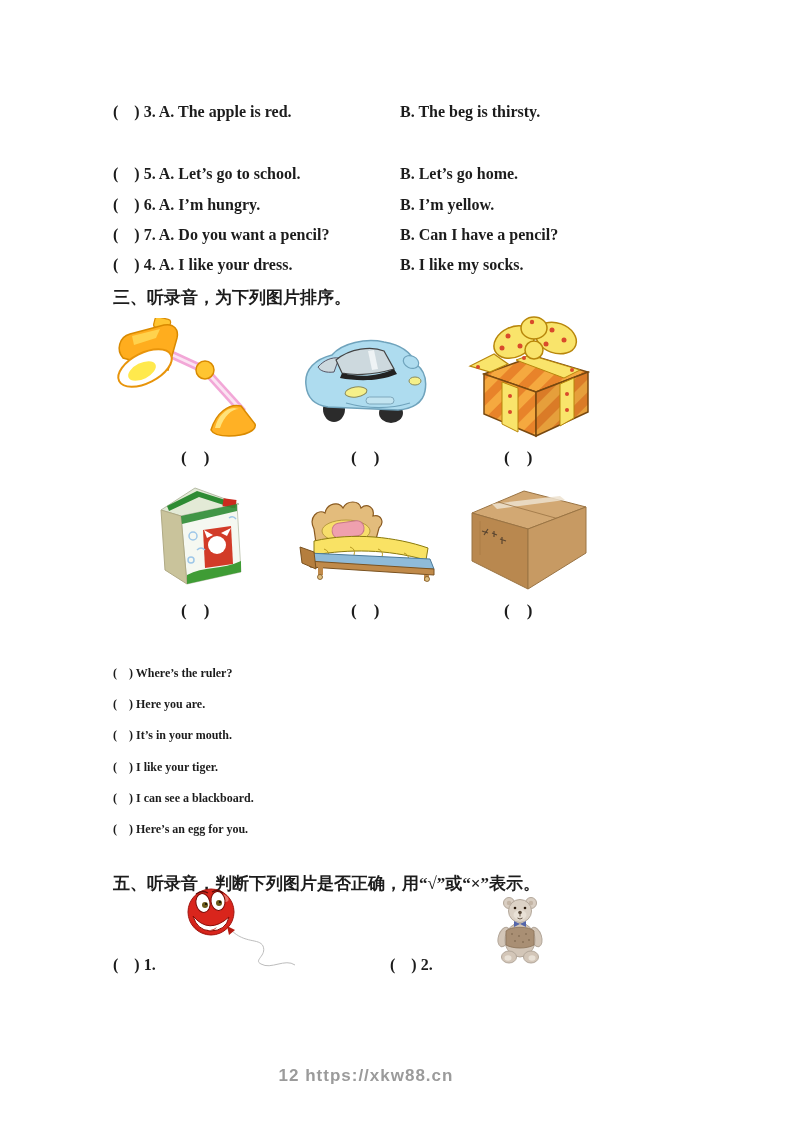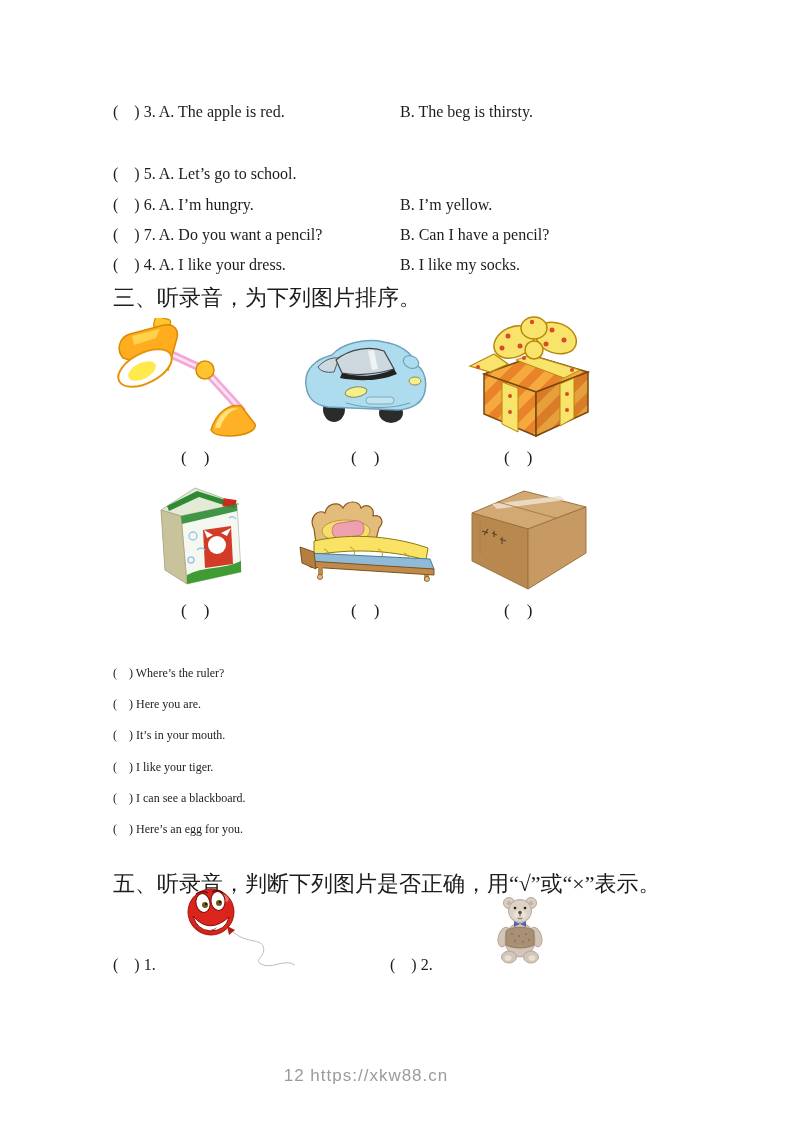--- a/index.html
+++ b/index.html
@@ -1,39 +1,40 @@
 <!DOCTYPE html>
 <html><head>
 <meta charset="utf-8">
 <style>
   html,body{margin:0;padding:0;background:#ffffff;}
   .page{position:relative;width:684px;height:1122px;background:#ffffff;overflow:hidden;
-        font-family:"Liberation Serif",serif;color:#1c1c1c;}
+        font-family:"Liberation Serif",serif;color:#1c1c1c;font-weight:bold;}
   .row{position:absolute;left:113px;width:620px;display:flex;font-size:16px;line-height:20px;}
   .row .l{width:287px;flex:none;}
   .row .r{flex:1;}
-  .heading{position:absolute;left:113px;font-size:22px;line-height:20px;}
+  .heading{position:absolute;left:113px;font-size:17px;line-height:20px;}
   .sent{position:absolute;left:113px;font-size:12px;line-height:20px;}
   .pblank{position:absolute;font-size:17px;}
   .numlabel{position:absolute;font-size:16px;}
   .img{position:absolute;}
   .footer{position:absolute;left:0;right:0;top:1066px;text-align:center;
           font-family:"Liberation Sans",sans-serif;font-size:17px;color:#9b9b9b;letter-spacing:1px;margin-left:48px;}
 </style>
 </head>
 <body>
 
 <div class="page">
 
   <div class="row" style="top:102px">
     <span class="l">(　) 3. A. The apple is red.</span>
     <span class="r">B. The beg is thirsty.</span>
   </div>
   <div class="row" style="top:164px">
     <span class="l">(　) 5. A. Let’s go to school.</span>
+    <span class="r">B. Let’s go home.</span>
   </div>
   <div class="row" style="top:195px">
     <span class="l">(　) 6. A. I’m hungry.</span>
     <span class="r">B. I’m yellow.</span>
   </div>
   <div class="row" style="top:225px">
     <span class="l">(　) 7. A. Do you want a pencil?</span>
     <span class="r">B. Can I have a pencil?</span>
   </div>
   <div class="row" style="top:255px">

